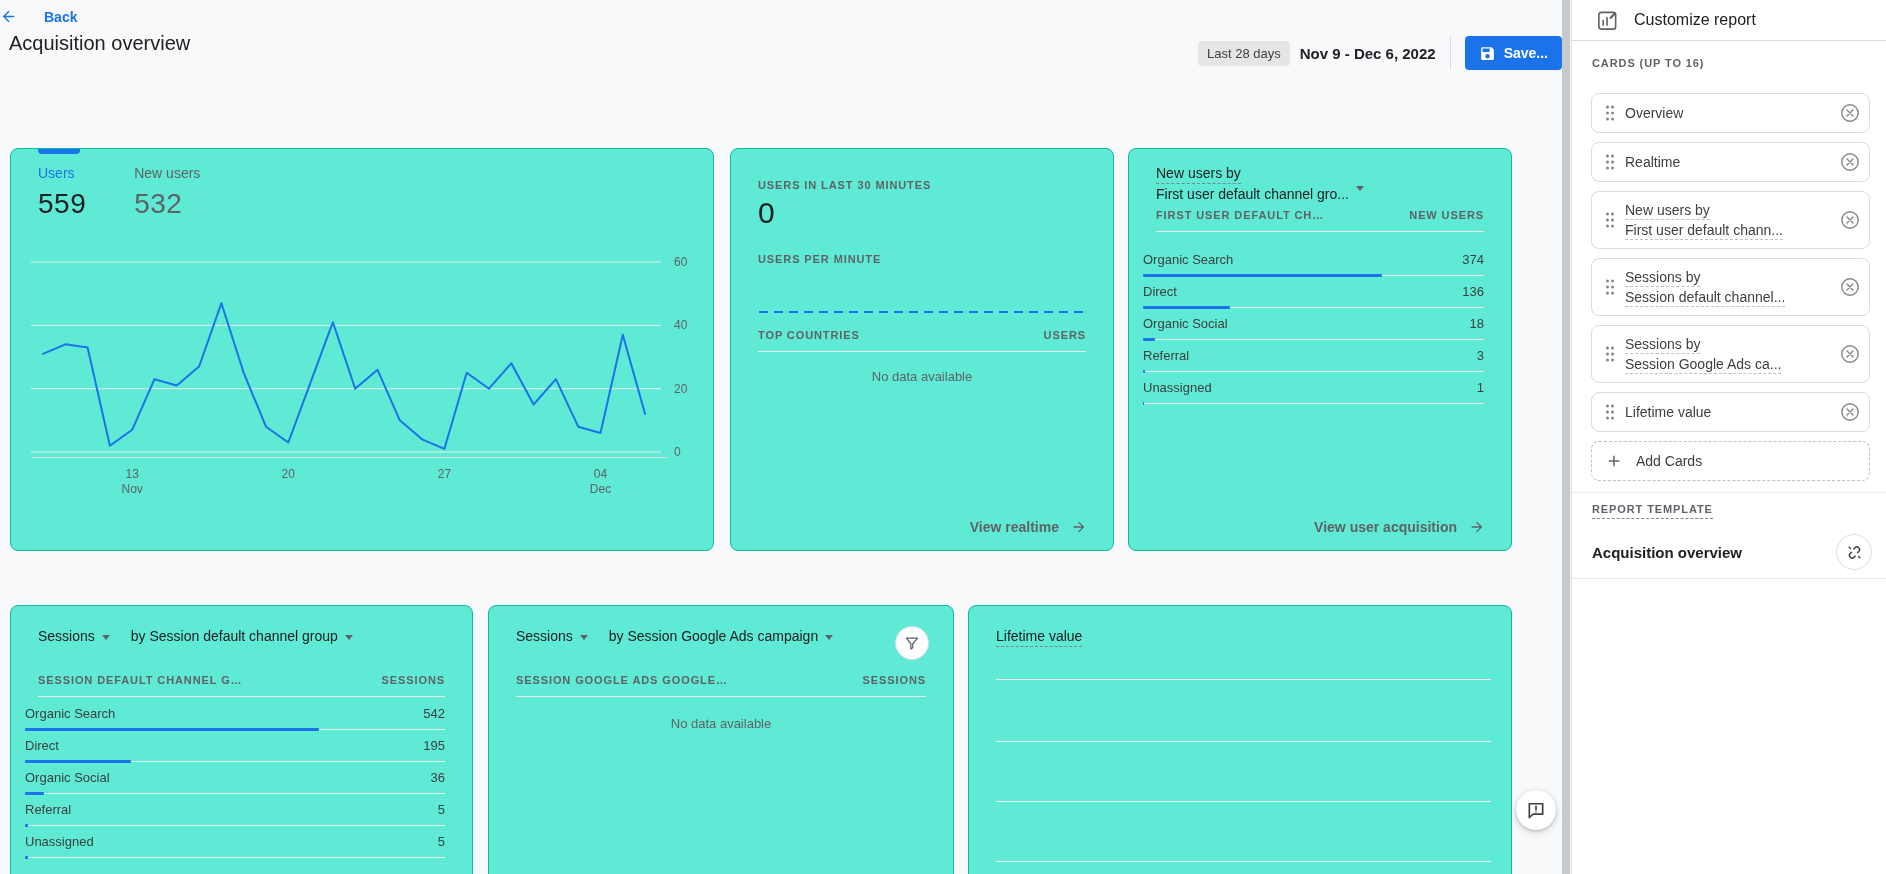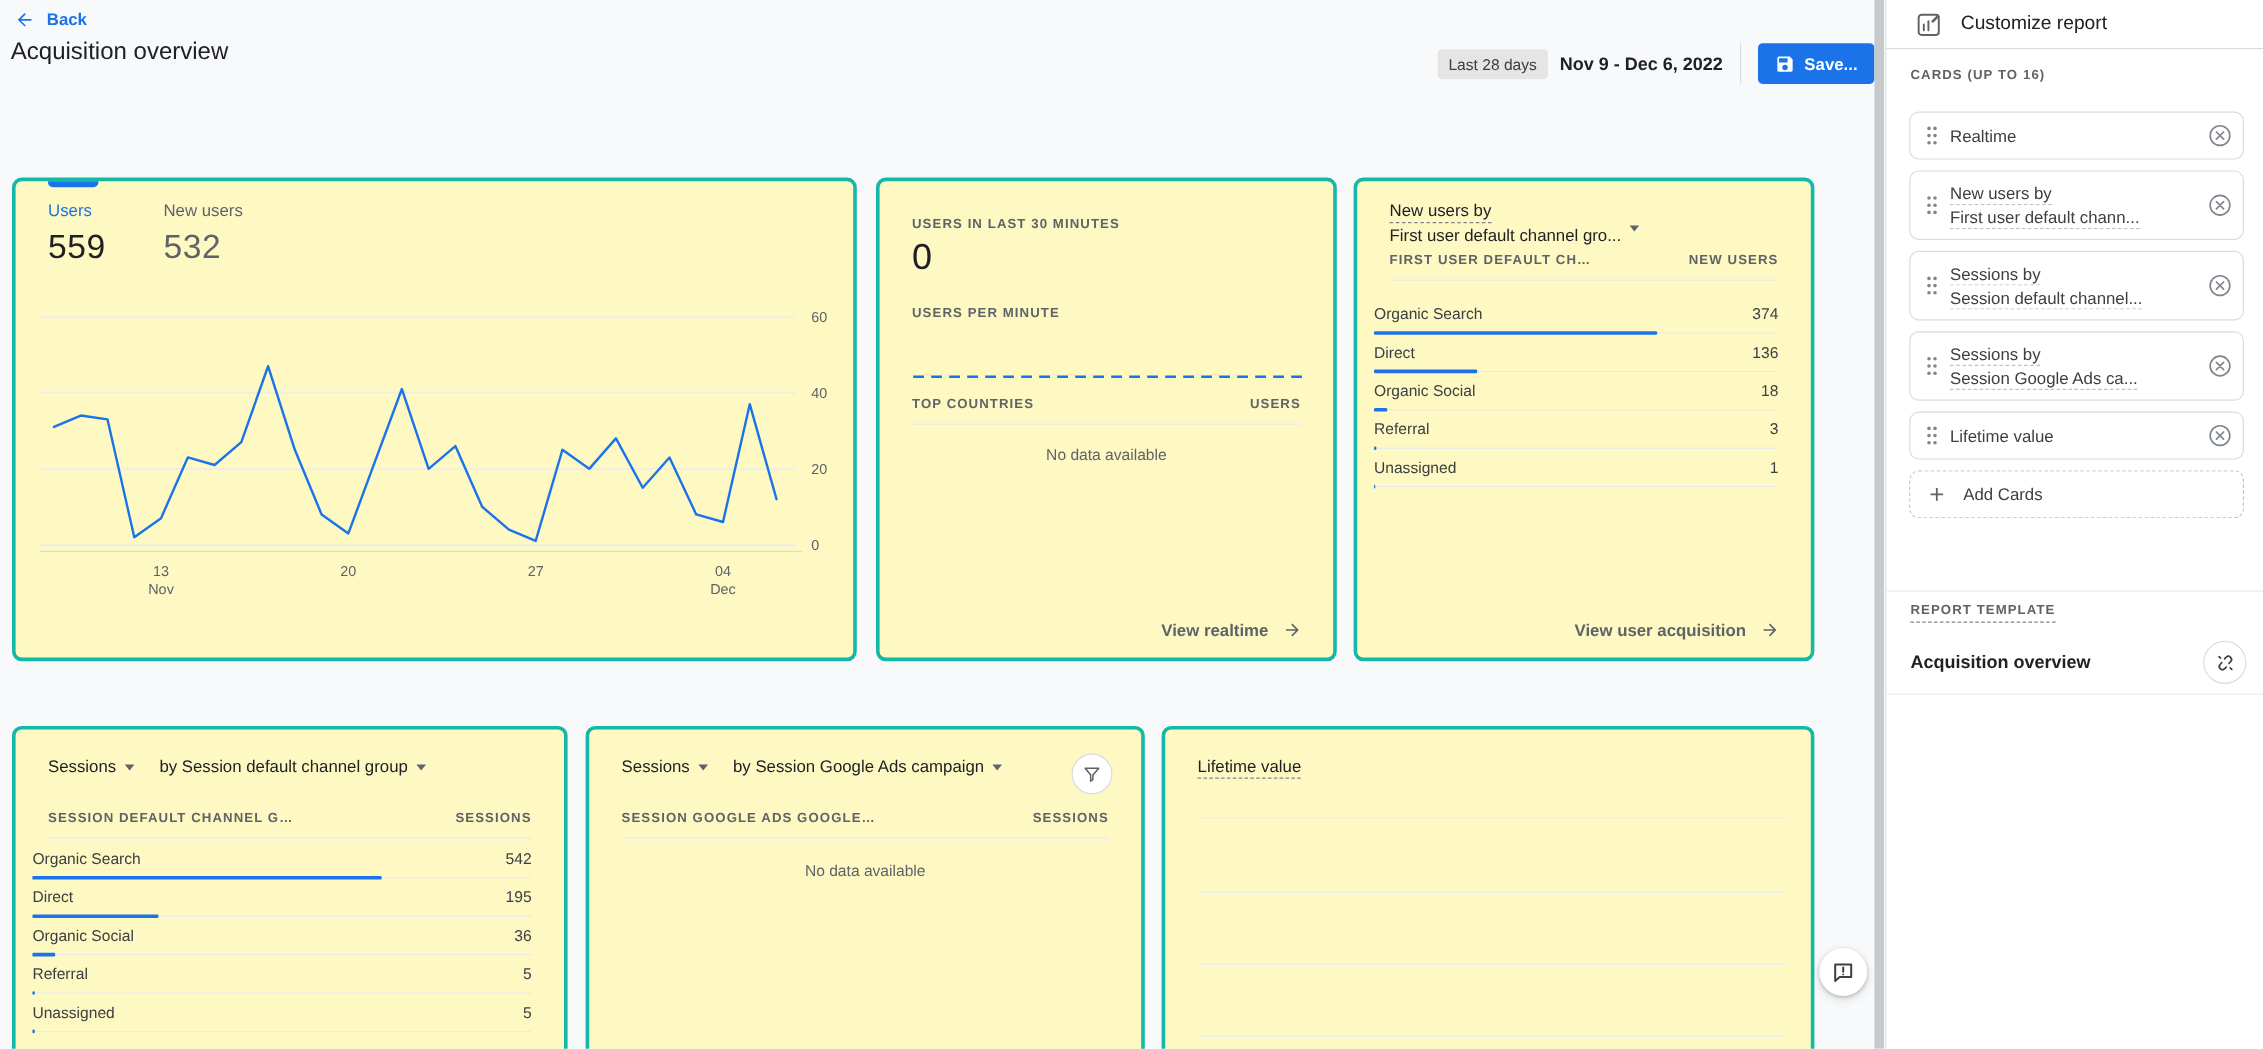--- a/index.html
+++ b/index.html
@@ -4,33 +4,33 @@
 <style>
   * { box-sizing: border-box; }
   html,body { margin:0; padding:0; }
   body {
     width:1886px; height:874px; overflow:hidden; position:relative;
     background:#f8f9fa; font-family:"Liberation Sans", sans-serif; color:#202124;
   }
   .main { position:absolute; left:0; top:0; width:1571px; height:874px; }
 
   
-  .back { position:absolute; left:12px; top:8px; display:flex; gap:10px;
+  .back { position:absolute; left:0; top:8px; display:flex; align-items:center; gap:27px;
           color:#1a73e8; font-size:14px; font-weight:700; cursor:pointer; }
   .page-title { position:absolute; left:9px; top:32px; font-size:20px; font-weight:400; color:#202124; }
   .hdr-right { position:absolute; top:36px; left:1198px; height:34px; display:flex; align-items:center; gap:10px; }
   .preset-badge { background:#e5e5e5; color:#3c4043; font-size:13px; padding:5px 9px; border-radius:4px; cursor:pointer; white-space:nowrap;text-align:right; }
   .date-range { font-size:15px; font-weight:700; color:#202124; cursor:pointer; white-space:nowrap; }
   .vdiv { width:1px; height:34px; background:#dadce0; margin:0 4px; }
   .save-btn { display:flex; align-items:center; gap:8px; background:#1a73e8; color:#fff; border:none;
               border-radius:4px; height:34px; padding:0 14px; font-size:14px; font-weight:700;
               font-family:"Liberation Sans",sans-serif; cursor:pointer; }
 
   
-  .card { position:absolute; background:#fef9c3; border:3px solid #14b8a6; border-radius:8px; }
+  .card { position:absolute; background:#5eead4; border:1px solid #14b8a6; border-radius:8px; }
   #card-overview  { left:10px;   top:148px; width:704px; height:403px; }
   #card-realtime  { left:730px;  top:148px; width:384px; height:403px; }
   #card-newusers  { left:1128px; top:148px; width:384px; height:403px; }
   #card-sessions1 { left:10px;   top:605px; width:463px; height:400px; }
   #card-sessions2 { left:488px;  top:605px; width:466px; height:400px; }
   #card-lifetime  { left:968px;  top:605px; width:544px; height:400px; }
 
   .tab-indicator { position:absolute; top:0; left:27px; width:42px; height:5px; background:#1a73e8;
                    border-radius:0 0 4px 4px; }
   .metrics { position:absolute; left:27px; top:16px; display:flex; gap:48px; }
@@ -358,20 +358,35 @@
   <div id="sb-items">
       <div class="sb-item">
         <span class="drag"><svg width="10" height="17" viewBox="0 0 10 17">
             <circle cx="2.5" cy="2.5" r="1.5" fill="#80868b"></circle>
             <circle cx="7.5" cy="2.5" r="1.5" fill="#80868b"></circle>
             <circle cx="2.5" cy="8.5" r="1.5" fill="#80868b"></circle>
             <circle cx="7.5" cy="8.5" r="1.5" fill="#80868b"></circle>
             <circle cx="2.5" cy="14.5" r="1.5" fill="#80868b"></circle>
             <circle cx="7.5" cy="14.5" r="1.5" fill="#80868b"></circle>
           </svg></span>
+        <span class="sb-line"><span>Overview</span></span>
+        <button class="remove"><svg width="22" height="22" viewBox="0 0 22 22">
+            <circle cx="11" cy="11" r="8.2" fill="none" stroke="#80868b" stroke-width="1.4"></circle>
+            <path d="M8 8l6 6M14 8l-6 6" stroke="#80868b" stroke-width="1.4" stroke-linecap="round"></path>
+          </svg></button>
+      </div>
+      <div class="sb-item">
+        <span class="drag"><svg width="10" height="17" viewBox="0 0 10 17">
+            <circle cx="2.5" cy="2.5" r="1.5" fill="#80868b"></circle>
+            <circle cx="7.5" cy="2.5" r="1.5" fill="#80868b"></circle>
+            <circle cx="2.5" cy="8.5" r="1.5" fill="#80868b"></circle>
+            <circle cx="7.5" cy="8.5" r="1.5" fill="#80868b"></circle>
+            <circle cx="2.5" cy="14.5" r="1.5" fill="#80868b"></circle>
+            <circle cx="7.5" cy="14.5" r="1.5" fill="#80868b"></circle>
+          </svg></span>
         <span class="sb-line"><span>Realtime</span></span>
         <button class="remove"><svg width="22" height="22" viewBox="0 0 22 22">
             <circle cx="11" cy="11" r="8.2" fill="none" stroke="#80868b" stroke-width="1.4"></circle>
             <path d="M8 8l6 6M14 8l-6 6" stroke="#80868b" stroke-width="1.4" stroke-linecap="round"></path>
           </svg></button>
       </div>
       <div class="sb-item two">
         <span class="drag"><svg width="10" height="17" viewBox="0 0 10 17">
             <circle cx="2.5" cy="2.5" r="1.5" fill="#80868b"></circle>
             <circle cx="7.5" cy="2.5" r="1.5" fill="#80868b"></circle>

